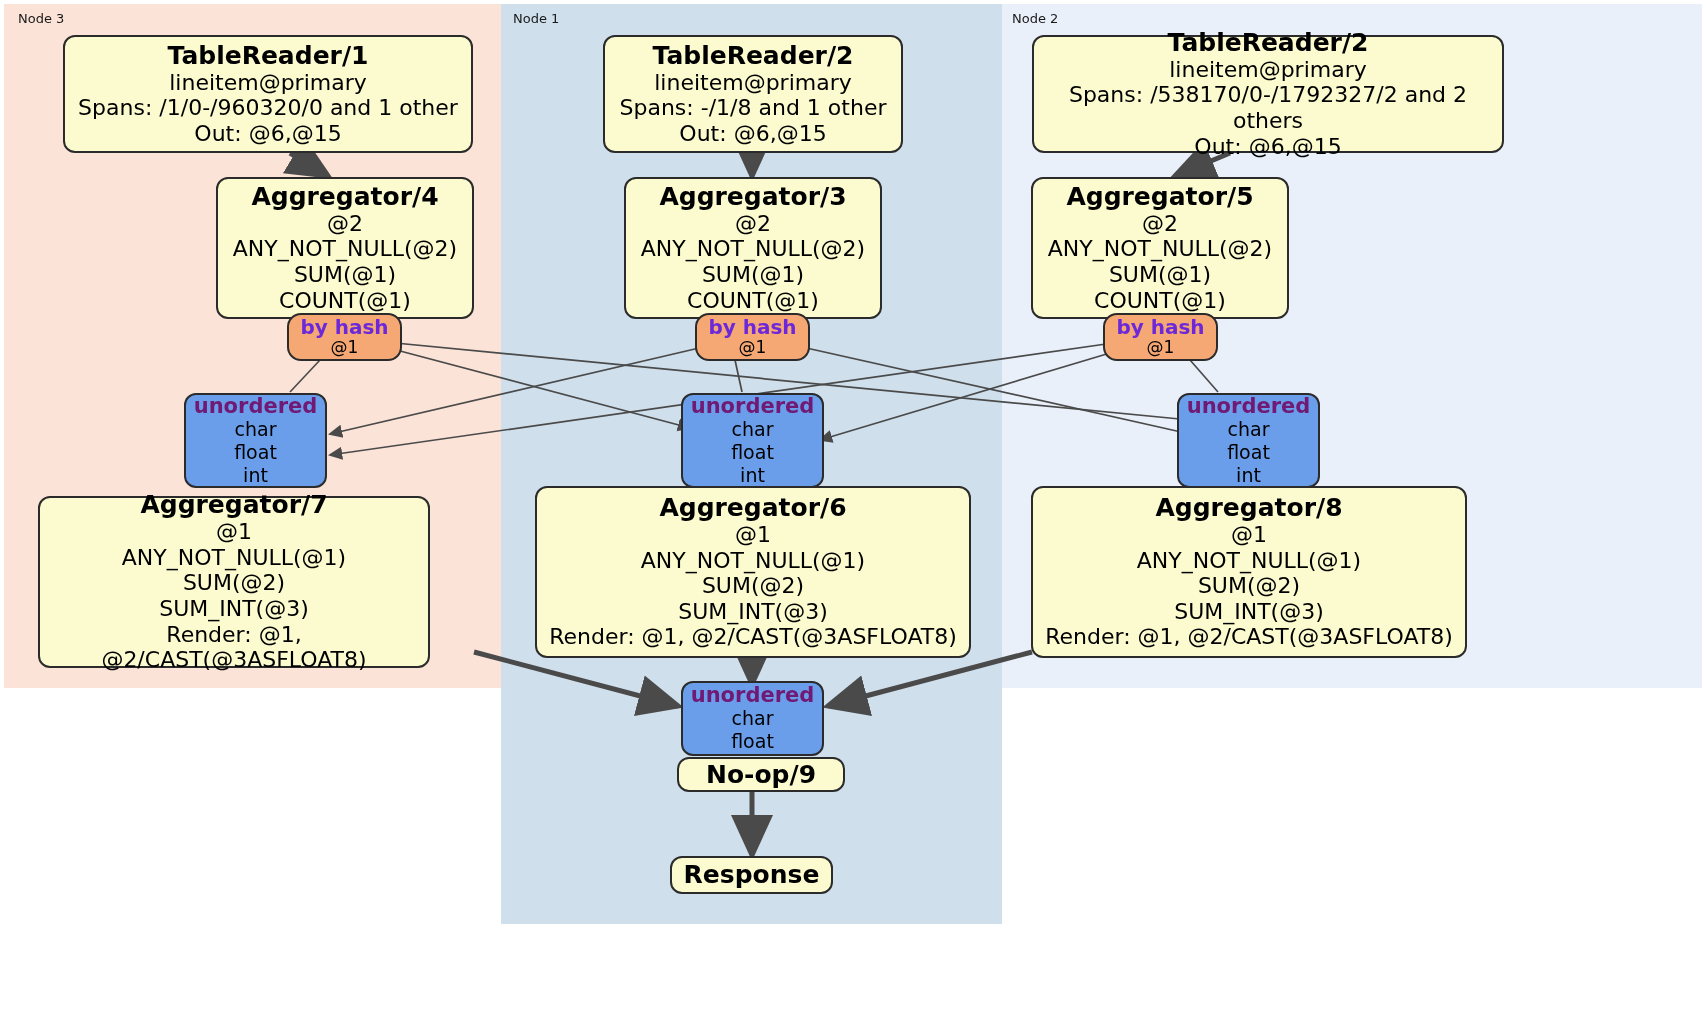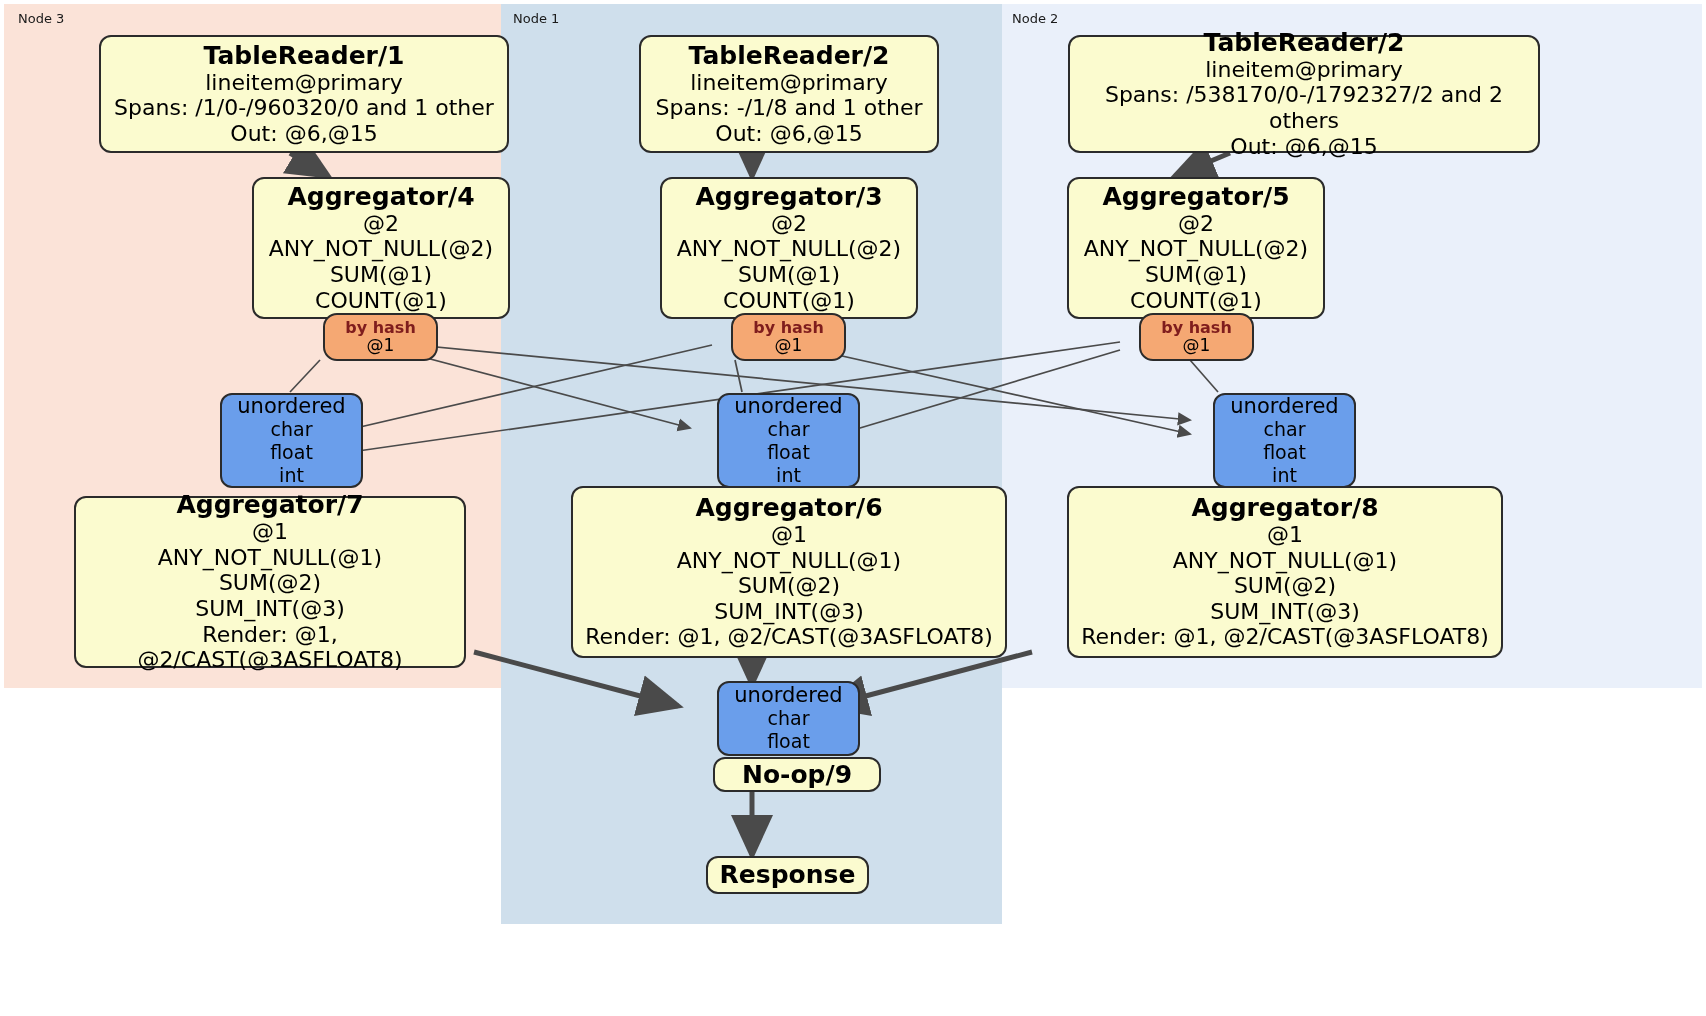--- a/index.html
+++ b/index.html
@@ -5,32 +5,32 @@
   html,body{margin:0;padding:0;background:#ffffff;}
   body{font-family:"DejaVu Sans","Liberation Sans",sans-serif;}
   #stage{position:relative;width:1706px;height:1016px;background:#ffffff;overflow:hidden;}
 
   .cluster{position:absolute;box-sizing:border-box;}
   .cluster-label{position:absolute;font-size:13px;color:#1a1a1a;line-height:1;}
 
   svg.edges{position:absolute;left:0;top:0;width:1706px;height:1016px;pointer-events:none;}
 
   .node{position:absolute;box-sizing:border-box;display:flex;flex-direction:column;
-        align-items:center;justify-content:center;text-align:center;margin-left:36px;}
+        align-items:center;justify-content:center;text-align:center;}
 
   .proc{background:#fbfbcf;border:2px solid #2b2b2b;border-radius:12px;}
   .proc .title{font-weight:bold;font-size:25px;color:#000;line-height:1.12;}
   .proc .line{font-size:22px;color:#000;line-height:1.16;}
 
   .router{background:#f5a873;border:2px solid #2b2b2b;border-radius:14px;}
-  .router .title{font-weight:bold;font-size:16px;color:#7f1d1d;line-height:1.1;}
+  .router .title{font-weight:bold;font-size:20px;color:#6d28d9;line-height:1.1;}
   .router .line{font-size:17px;color:#000;line-height:1.12;}
 
   .sync{background:#6a9eeb;border:2px solid #2b2b2b;border-radius:12px;}
-  .sync .title{font-weight:normal;font-size:21px;color:#000000;line-height:1.12;}
+  .sync .title{font-weight:bold;font-size:21px;color:#701a75;line-height:1.12;}
   .sync .line{font-size:19px;color:#000;line-height:1.2;}
 
   .small-proc .title{font-size:25px;}
 </style>
 </head>
 <body>
 
 <div id="stage">
 
   <div class="cluster" style="left:4px;top:4px;width:497px;height:684px;background:#fbe3d8;"></div>

